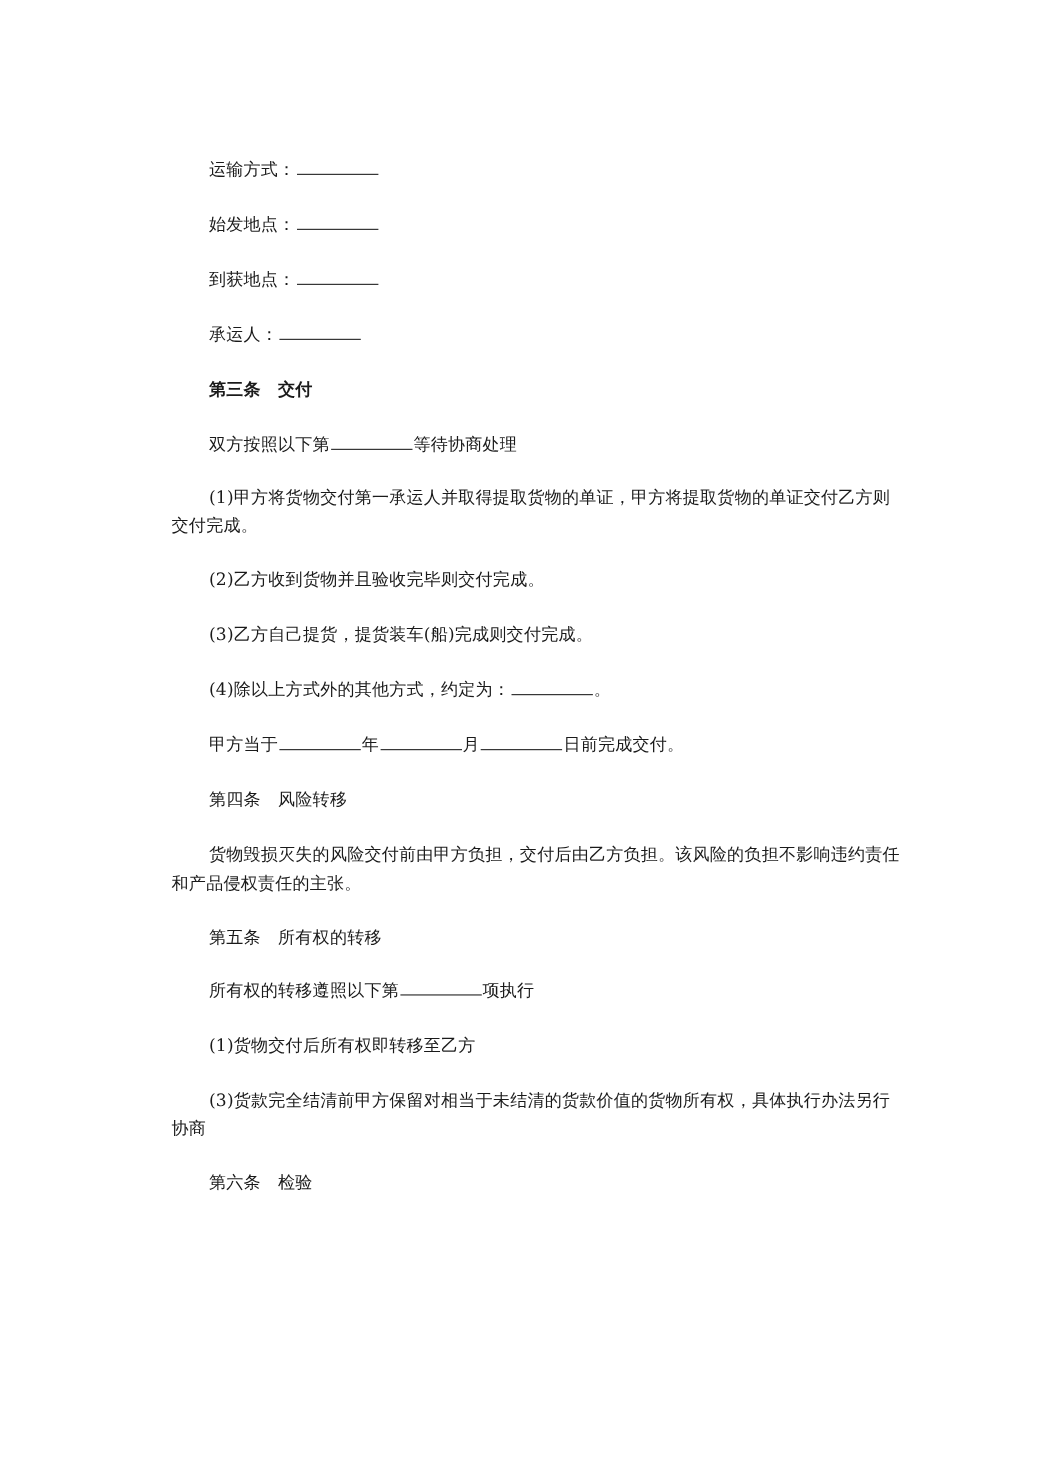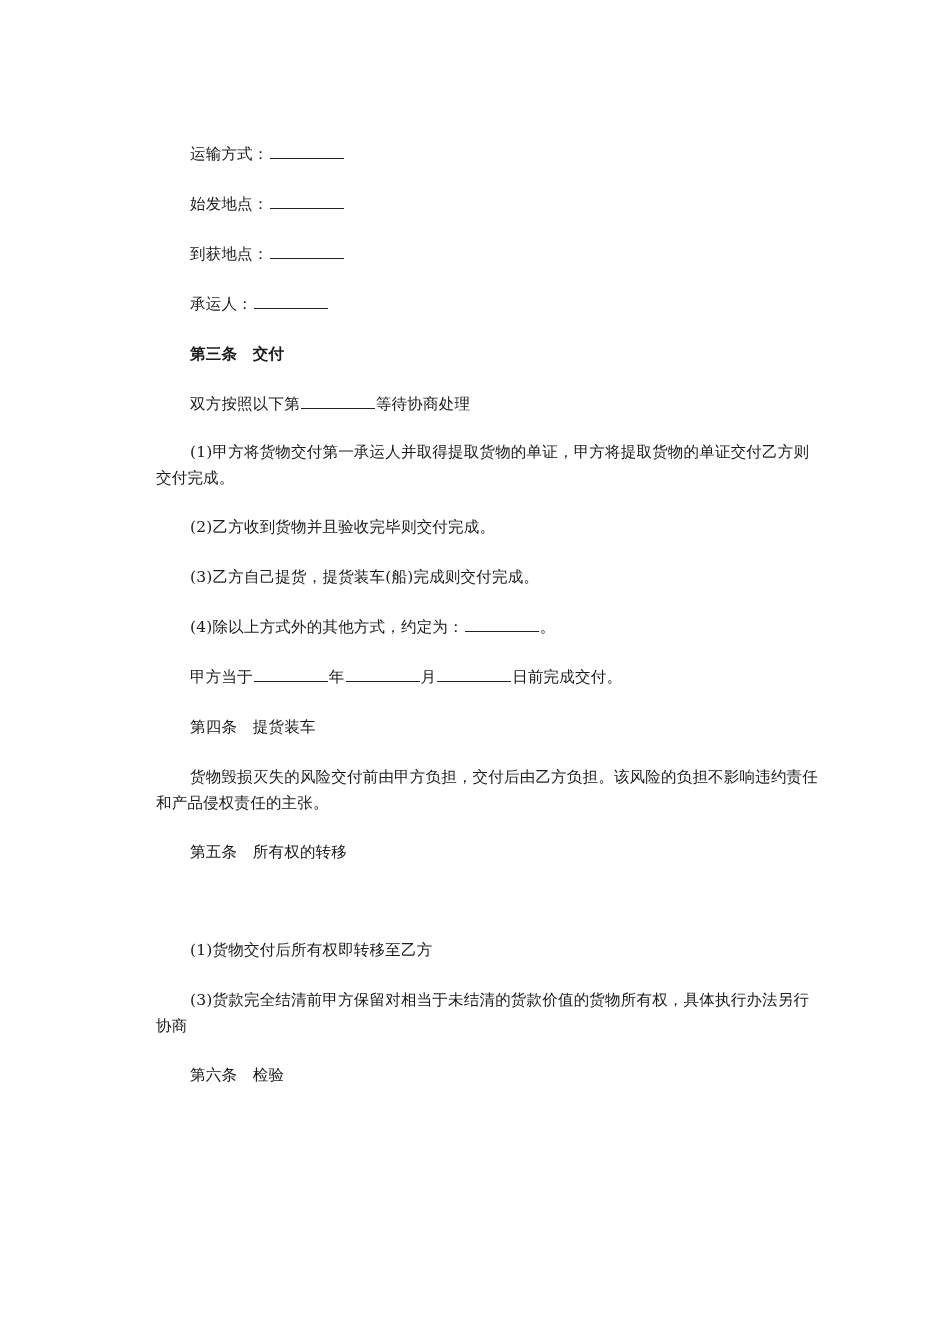--- a/index.html
+++ b/index.html
@@ -77,26 +77,29 @@
   <div class="p indent" style="top:564px;">(3)乙方自己提货，提货装车(船)完成则交付完成。</div>
 
   <div class="p indent" style="top:614px;">
     <span>(4)除以上方式外的其他方式，约定为：</span><span class="blank"></span><span>。</span>
   </div>
 
   <div class="p indent" style="top:664px;">
     <span>甲方当于</span><span class="blank"></span><span>年</span><span class="blank"></span><span>月</span><span class="blank"></span><span>日前完成交付。</span>
   </div>
 
-  <div class="p indent" style="top:714px;">第四条　提货装车</div>
+  <div class="p indent" style="top:714px;">第四条　风险转移</div>
 
   <div class="p indent" style="top:764px;">货物毁损灭失的风险交付前由甲方负担，交付后由乙方负担。该风险的负担不影响违约责任和产品侵权责任的主张。</div>
 
   <div class="p indent" style="top:839px;">第五条　所有权的转移</div>
 
+  <div class="p indent" style="top:887px;">
+    <span>所有权的转移遵照以下第</span><span class="blank"></span><span>项执行</span>
+  </div>
 
   <div class="p indent" style="top:937px;">(1)货物交付后所有权即转移至乙方</div>
 
   <div class="p indent" style="top:987px;">(3)货款完全结清前甲方保留对相当于未结清的货款价值的货物所有权，具体执行办法另行协商</div>
 
   <div class="p indent" style="top:1062px;">第六条　检验</div>
 
 
 
 </div>

